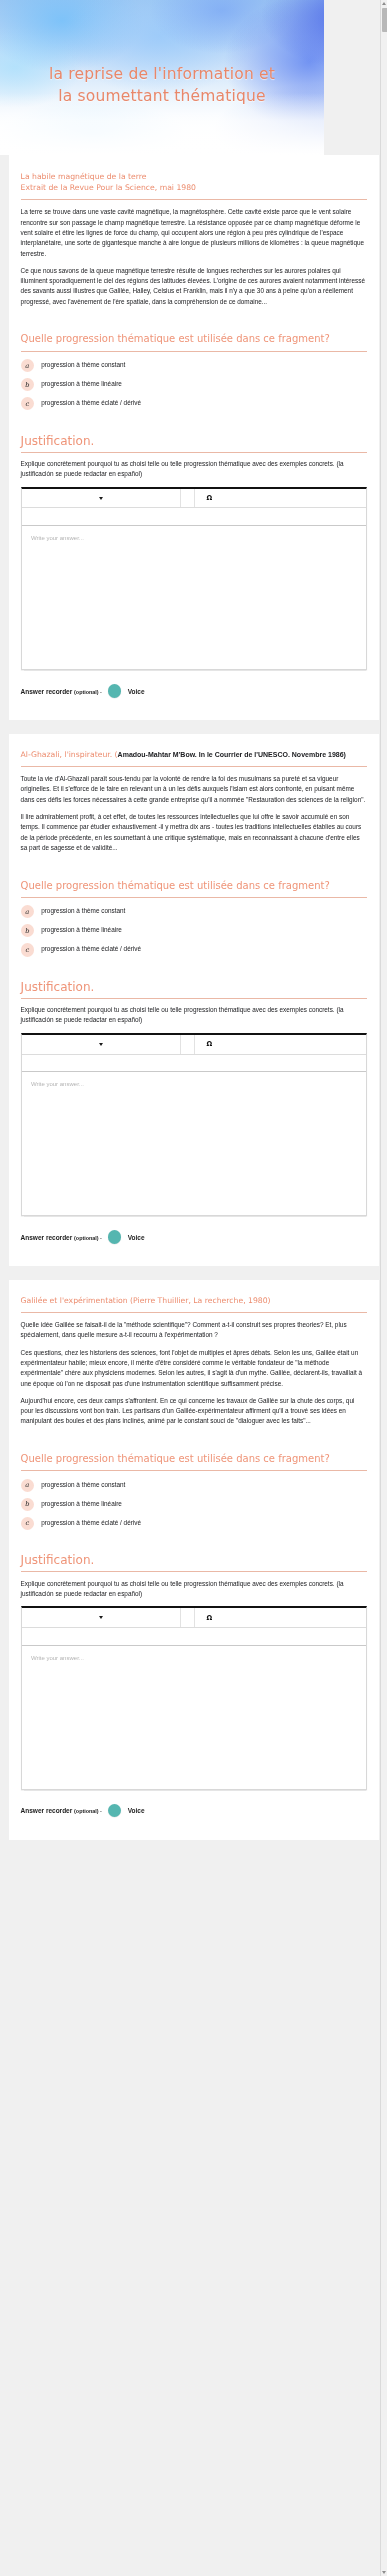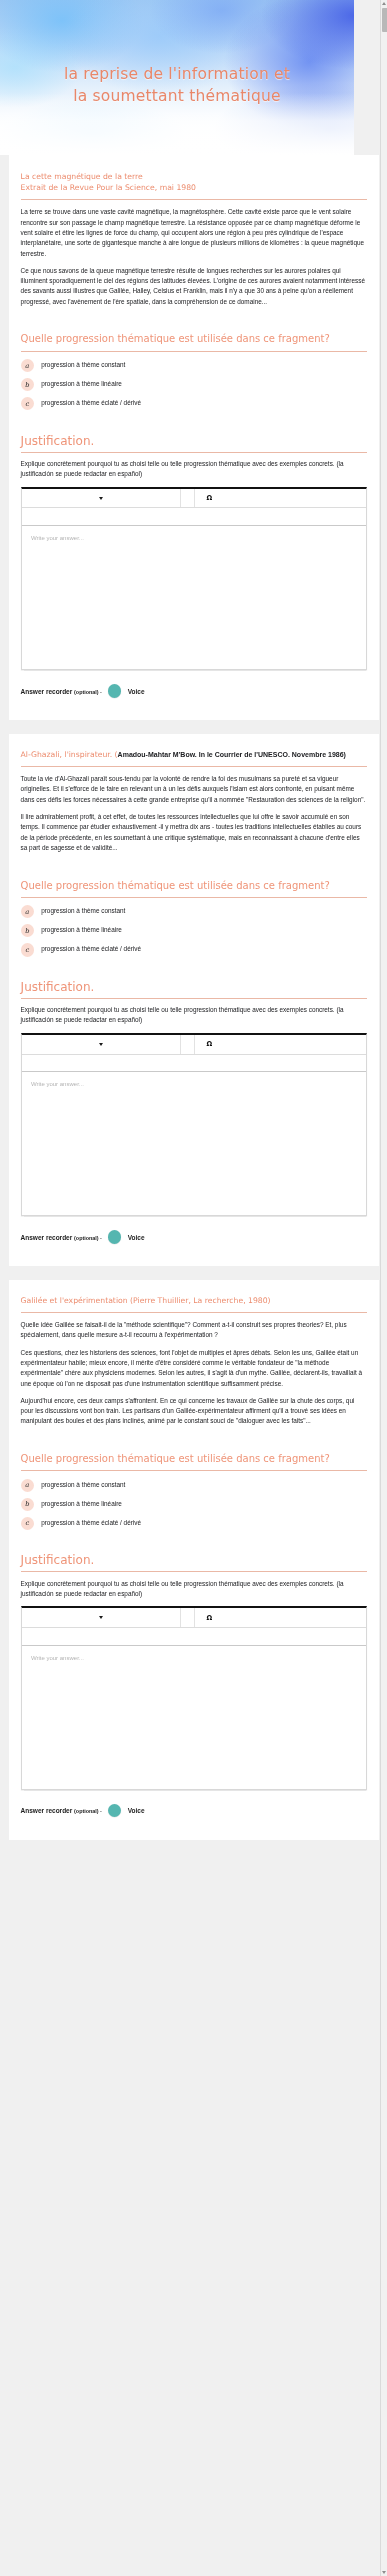--- a/index.html
+++ b/index.html
@@ -14,21 +14,21 @@
   .page {
     width: 388px;
     position: relative;
     background: #f0f0f0;
     padding-bottom: 0;
   }
 
   
   .hero {
     position: relative;
-    width: 354px;
+    width: 324px;
     height: 155px;
     overflow: hidden;
     background:
       radial-gradient(ellipse 134px 77px at 355px 15.5px, rgba(68,95,230,.92), rgba(68,95,230,0) 70%),
       radial-gradient(ellipse 118px 93px at 309px 62px, rgba(92,128,240,.80), rgba(92,128,240,0) 72%),
       radial-gradient(ellipse 103px 62px at 222px 10.3px, rgba(120,165,245,.70), rgba(120,165,245,0) 70%),
       radial-gradient(ellipse 134px 82px at 160px 36px, rgba(150,200,250,.75), rgba(150,200,250,0) 72%),
       radial-gradient(ellipse 113px 72px at 62px 20.6px, rgba(110,190,250,.75), rgba(110,190,250,0) 72%),
       radial-gradient(ellipse 93px 57px at 15.5px 67px, rgba(175,225,252,.85), rgba(175,225,252,0) 72%),
       radial-gradient(ellipse 155px 62px at 330px 129px, rgba(100,140,235,.55), rgba(100,140,235,0) 75%),
@@ -271,21 +271,21 @@
   <div class="hero">
     <div class="hero-title">
       <div>la reprise de l'information et</div>
       <div>la soumettant thématique</div>
     </div>
   </div>
 
   <div id="sections-host">
       <div class="sheet">
         <div class="block">
-          <div class="src-title"><span>La cette magnétique de la terre</span><div>Extrait de la Revue Pour la Science, mai 1980</div></div>
+          <div class="src-title"><span>La habile magnétique de la terre</span><div>Extrait de la Revue Pour la Science, mai 1980</div></div>
           <hr class="rule">
           <p class="para">La terre se trouve dans une vaste cavité magnétique, la magnétosphère. Cette cavité existe parce que le vent solaire rencontre sur son passage le champ magnétique terrestre. La résistance opposée par ce champ magnétique déforme le vent solaire et étire les lignes de force du champ, qui occupent alors une région à peu près cylindrique de l'espace interplanétaire, une sorte de gigantesque manche à aire longue de plusieurs millions de kilomètres : la queue magnétique terrestre.</p>
           <p class="para">Ce que nous savons de la queue magnétique terrestre résulte de longues recherches sur les aurores polaires qui illuminent sporadiquement le ciel des régions des latitudes élevées. L'origine de ces aurores avaient notamment intéressé des savants aussi illustres que Galilée, Halley, Celsius et Franklin, mais il n'y a que 30 ans à peine qu'on a réellement progressé, avec l'avènement de l'ère spatiale, dans la compréhension de ce domaine...</p>
           <div class="q-head">Quelle progression thématique est utilisée dans ce fragment?</div>
           <hr class="q-rule">
           <div class="opt">
             <span class="opt-bullet">a</span>
             <span class="opt-label">progression à thème constant</span>
           </div>
           <div class="opt">

